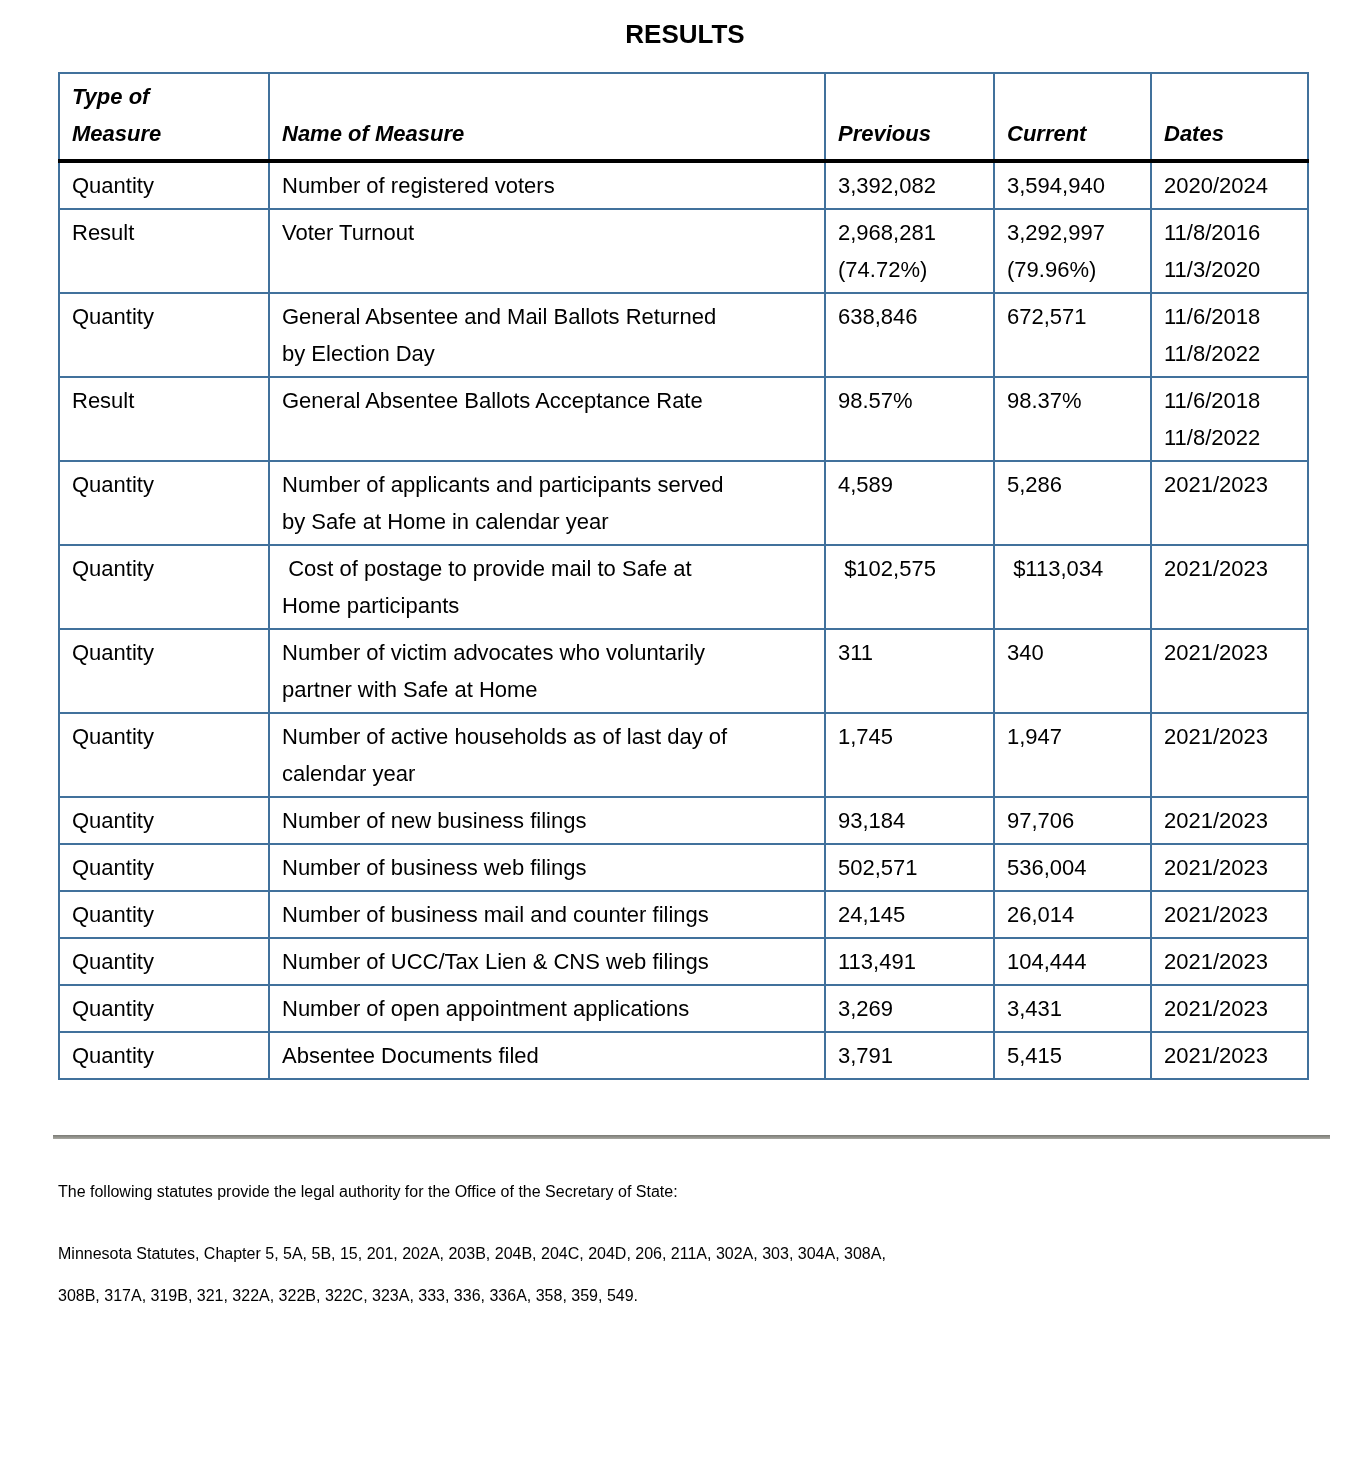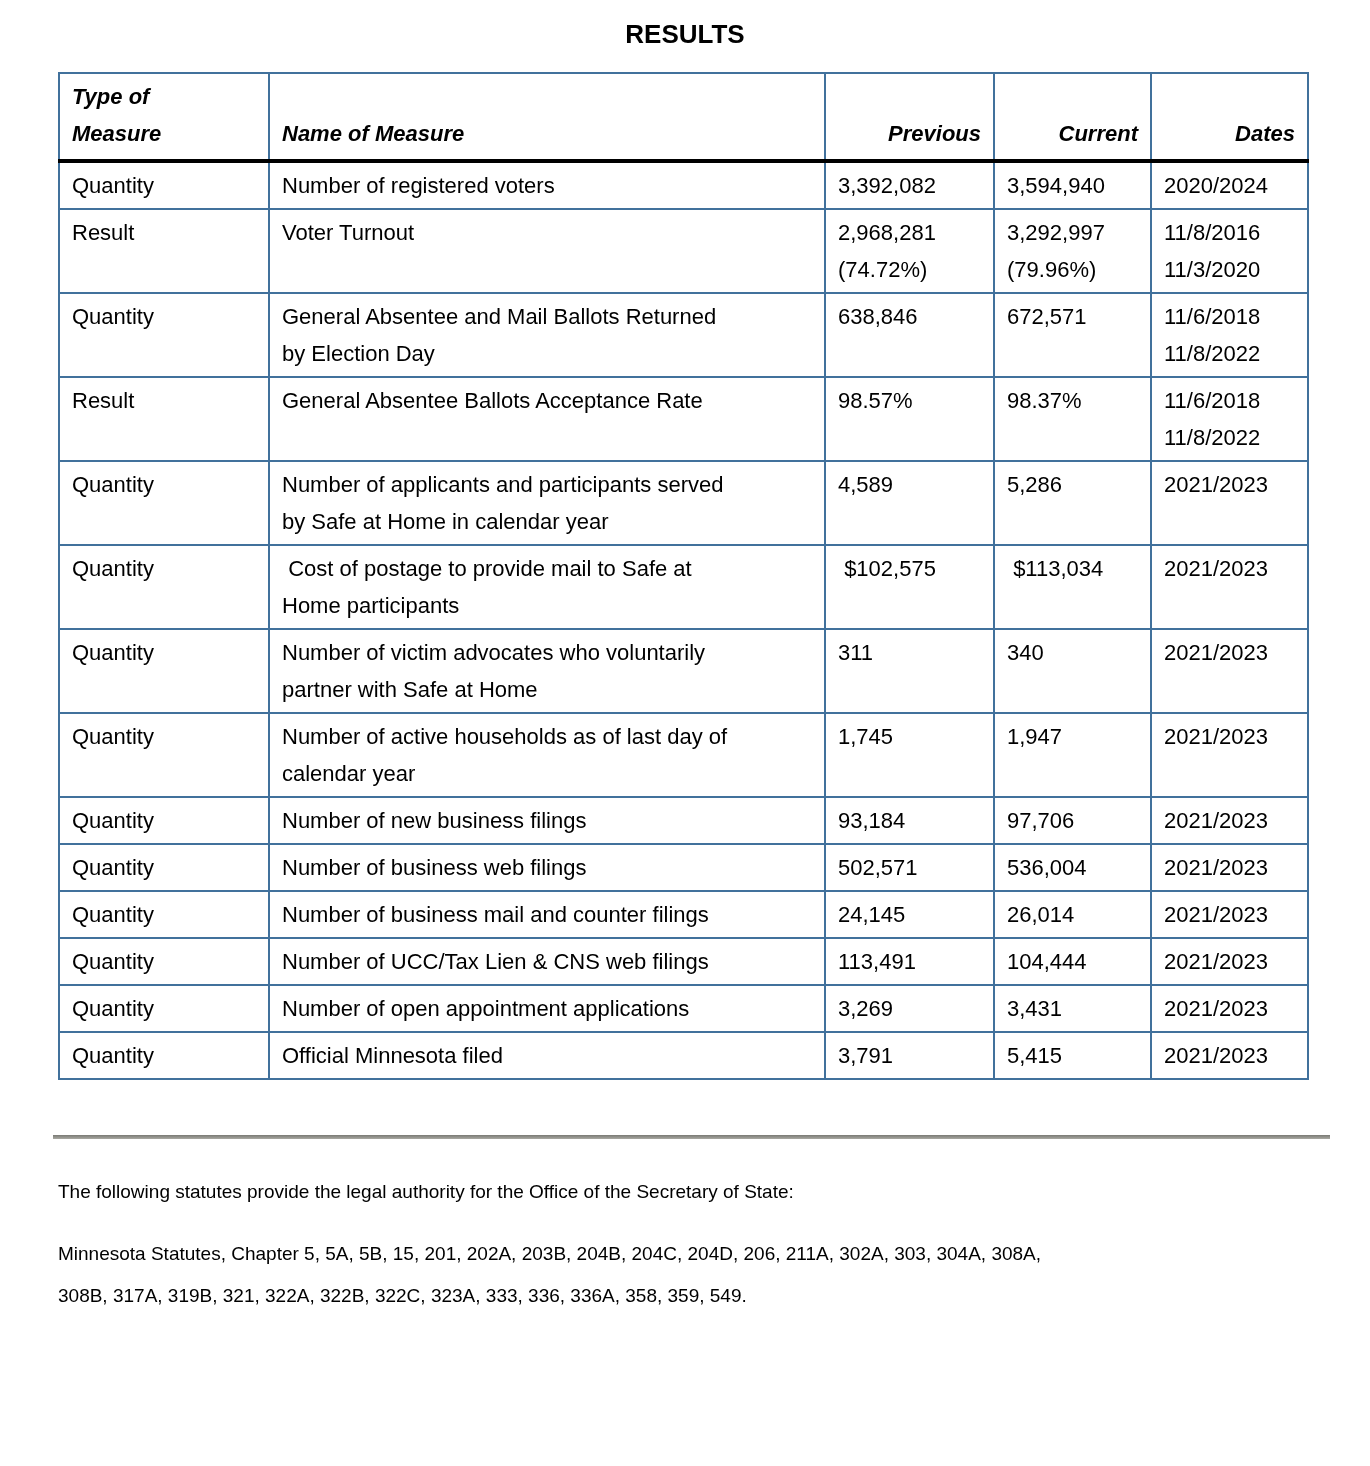--- a/index.html
+++ b/index.html
@@ -51,32 +51,32 @@
     text-align: left;
   }
   table.measures thead th {
     border-bottom: 4px solid #000000;
     font-weight: bold;
     font-style: italic;
     vertical-align: bottom;
     padding-top: 4px;
     padding-bottom: 7px;
   }
-  table.measures thead th.center { text-align: right; }
+  table.measures thead th.center { text-align: left; }
   table.measures tbody td {
     vertical-align: top;
   }
   .divider {
     margin: 55px 0 0 -5px;
     width: 1277px;
     height: 4px;
     background: linear-gradient(#7a7a74, #a9a9a2);
   }
   .footer p {
-    font-size: 19px;
+    font-size: 16px;
     line-height: 42px;
     white-space: pre-wrap;
   }
   .footer .authority-intro { margin: 32px 0 0 0; }
   .footer .constitution    { margin: 18px 0 0 0; }
   .footer .statutes        { margin: 20px 0 0 0; }
 </style>
 </head>
 <body>
 
@@ -200,21 +200,21 @@
     </tr>
         <tr>
       <td>Quantity</td>
       <td>Number of open appointment applications</td>
       <td>3,269</td>
       <td>3,431</td>
       <td>2021/2023</td>
     </tr>
         <tr>
       <td>Quantity</td>
-      <td>Official Minnesota filed</td>
+      <td>Absentee Documents filed</td>
       <td>3,791</td>
       <td>5,415</td>
       <td>2021/2023</td>
     </tr>
       </tbody>
   </table>
 
   <div class="divider"></div>
 
   <div class="footer">

